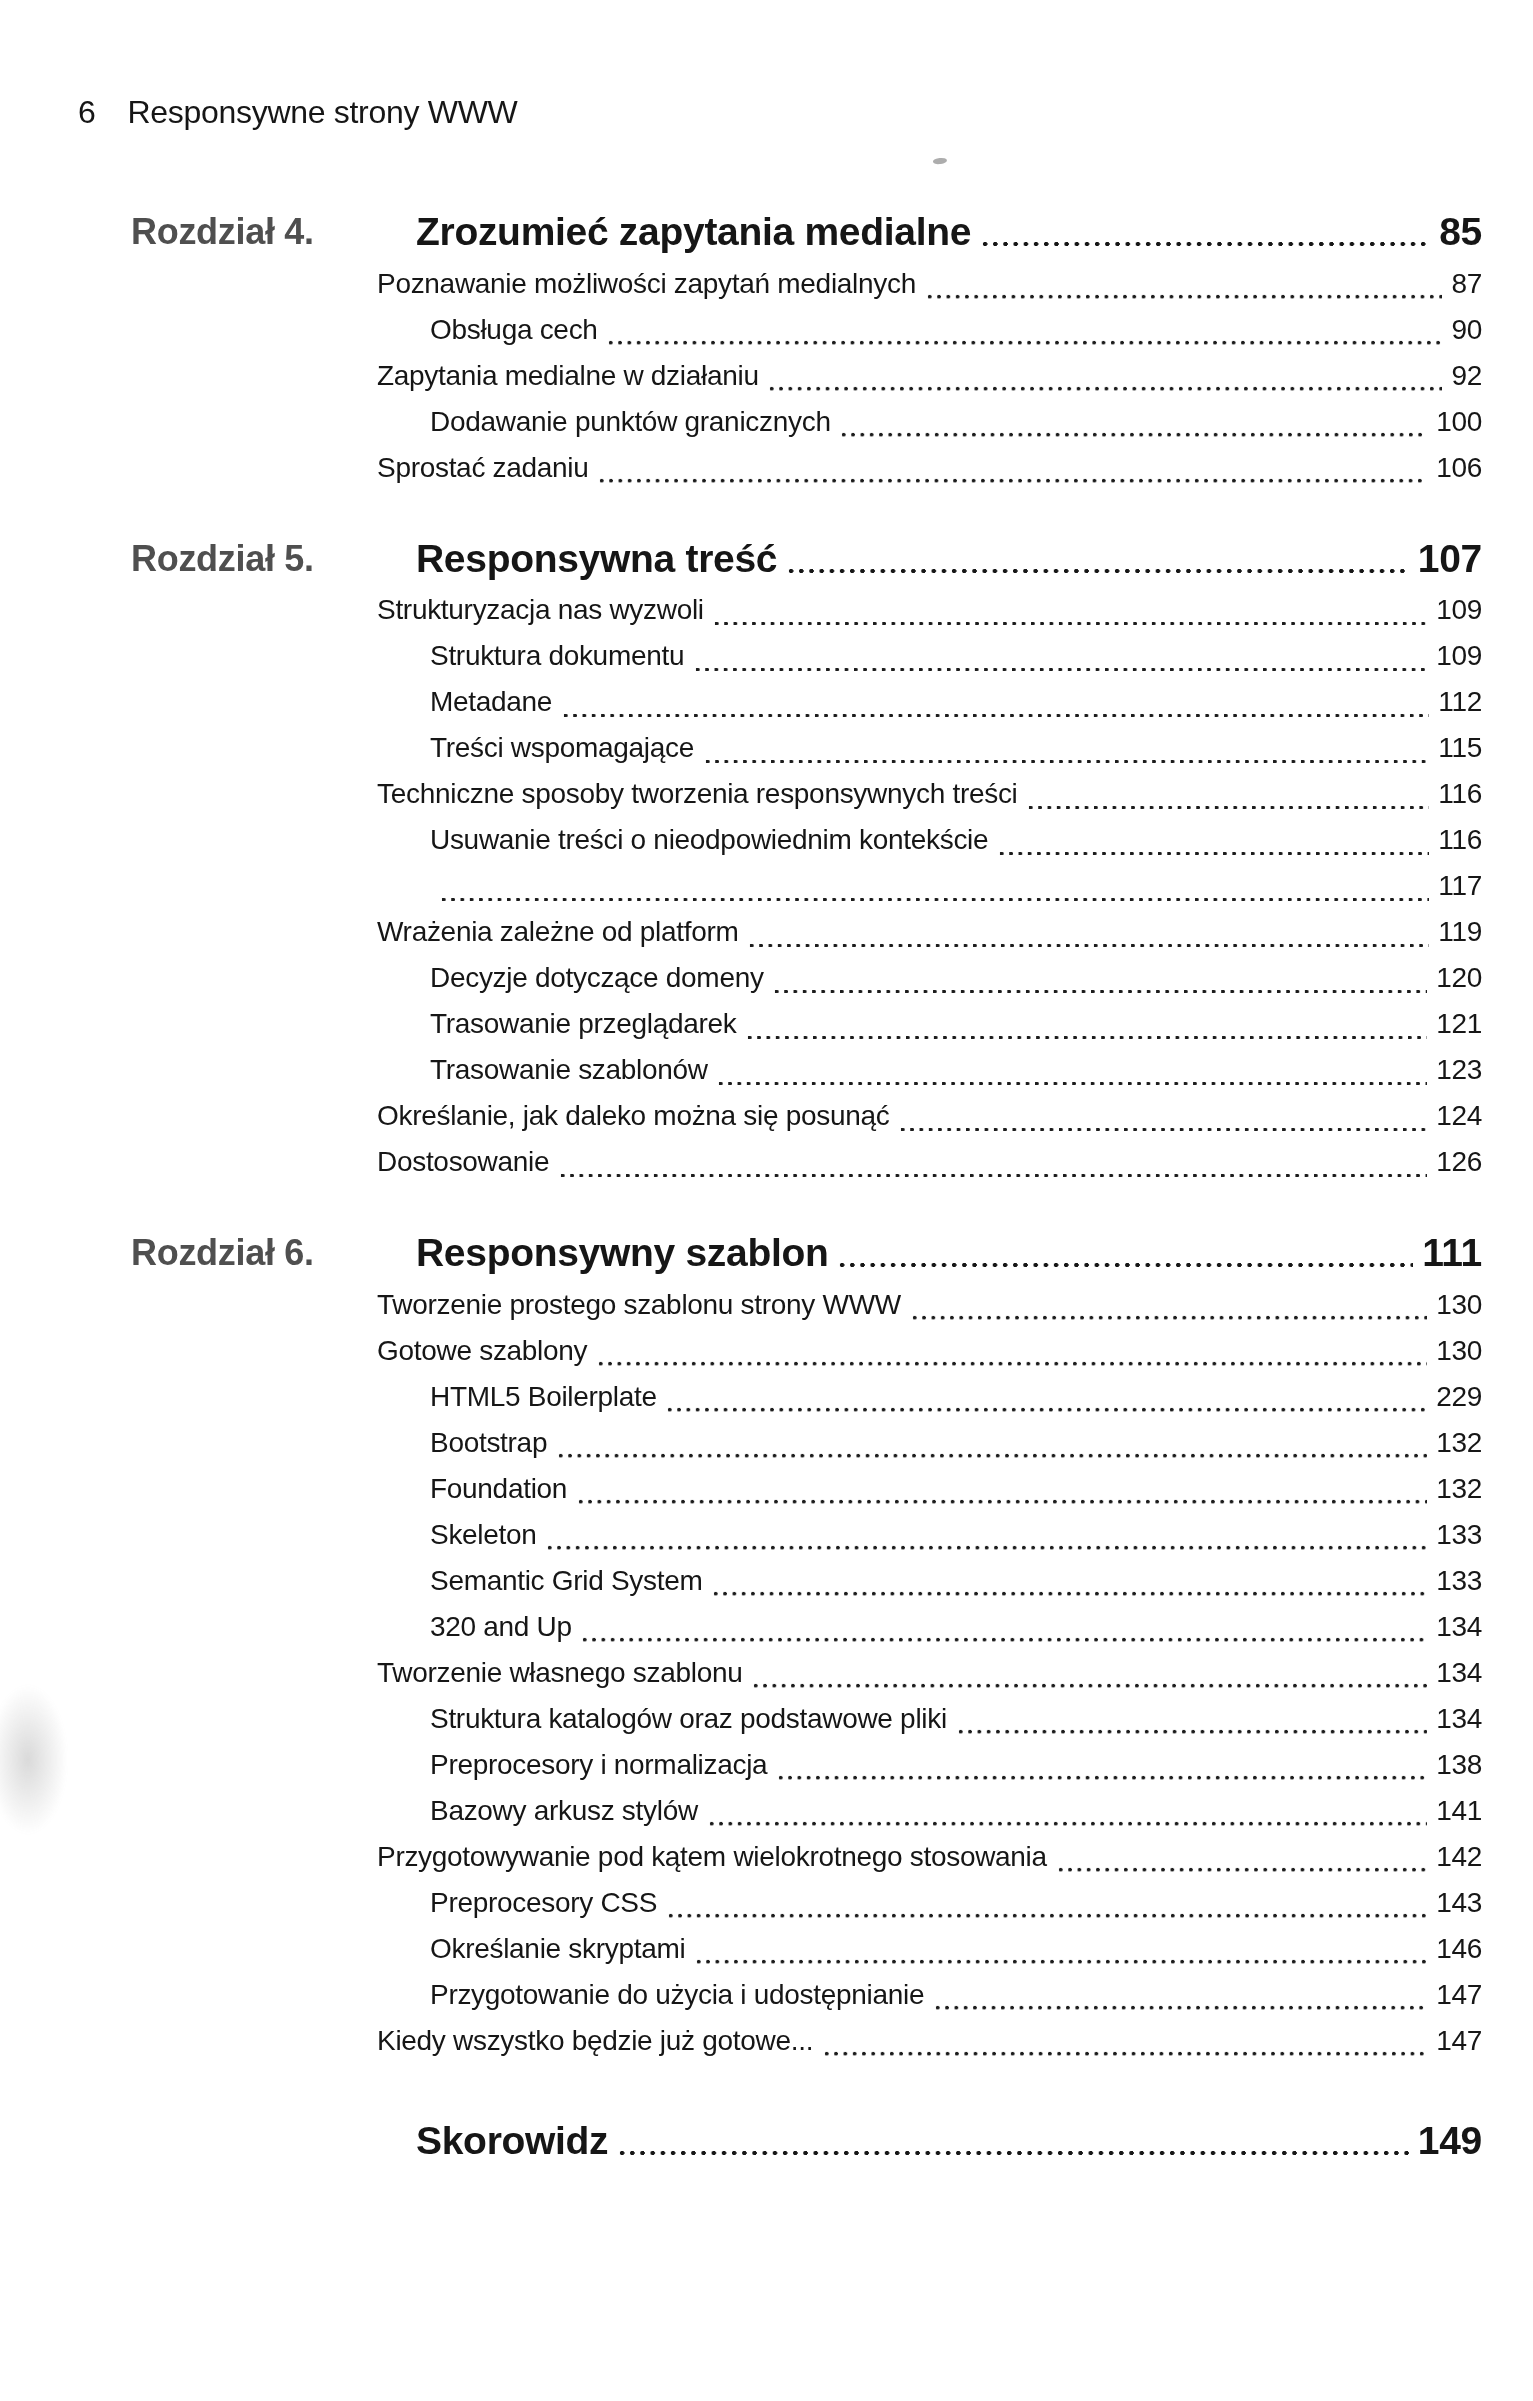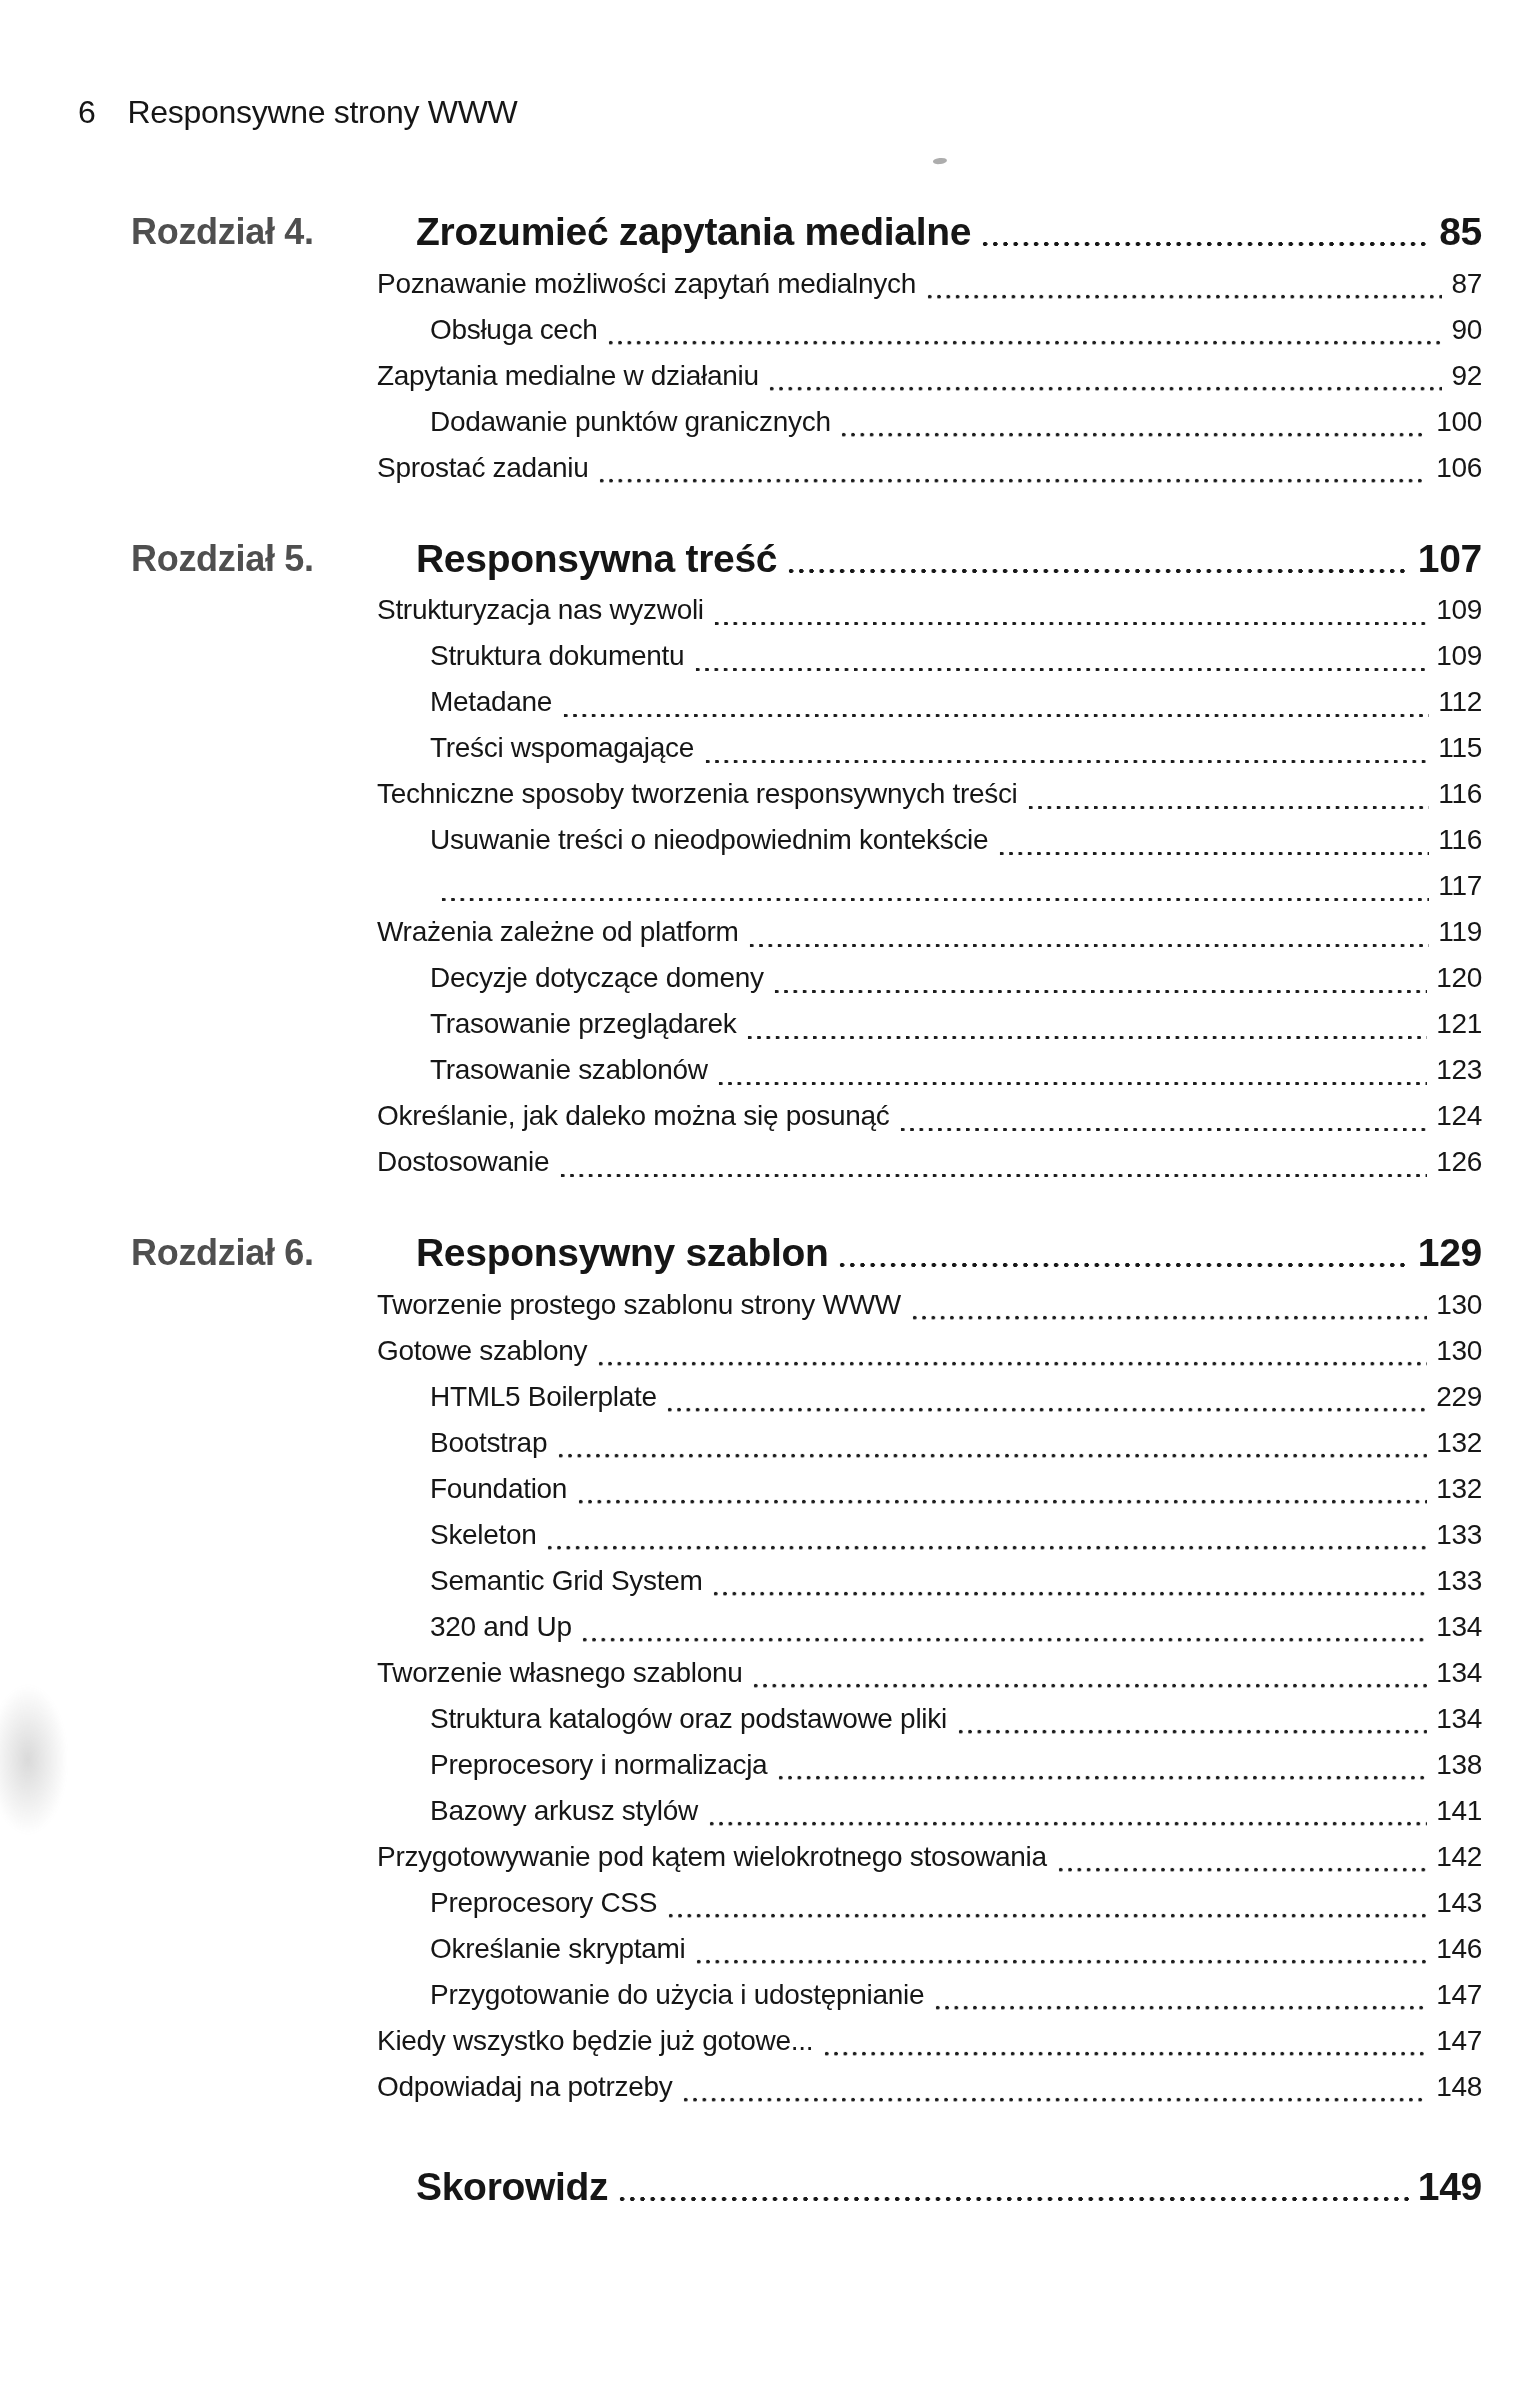--- a/index.html
+++ b/index.html
@@ -240,21 +240,21 @@
     <span class="entry-page">126</span>
   </div>
 </div>
   </section>
 
   <section class="chapter">
     <div class="row chapter-row">
       <span class="ch-label">Rozdział 6.</span>
       <span class="ch-title">Responsywny szablon</span>
       <span class="leader"></span>
-      <span class="ch-page">129</span>
+      <span class="ch-page">111</span>
     </div>
     <div class="entries">
   <div class="row entry-row lvl1">
     <span class="entry-title">Tworzenie prostego szablonu strony WWW</span>
     <span class="leader"></span>
     <span class="entry-page">130</span>
   </div>
 
   <div class="row entry-row lvl1">
     <span class="entry-title">Gotowe szablony</span>
@@ -346,25 +346,20 @@
     <span class="leader"></span>
     <span class="entry-page">147</span>
   </div>
 
   <div class="row entry-row lvl1">
     <span class="entry-title">Kiedy wszystko będzie już gotowe...</span>
     <span class="leader"></span>
     <span class="entry-page">147</span>
   </div>
 
-  <div class="row entry-row lvl1">
-    <span class="entry-title">Odpowiadaj na potrzeby</span>
-    <span class="leader"></span>
-    <span class="entry-page">148</span>
-  </div>
 </div>
   </section>
 </div>
 
     <div class="row chapter-row index-row">
       <span class="ch-label"></span>
       <span class="ch-title">Skorowidz</span>
       <span class="leader"></span>
       <span class="ch-page">149</span>
     </div>

